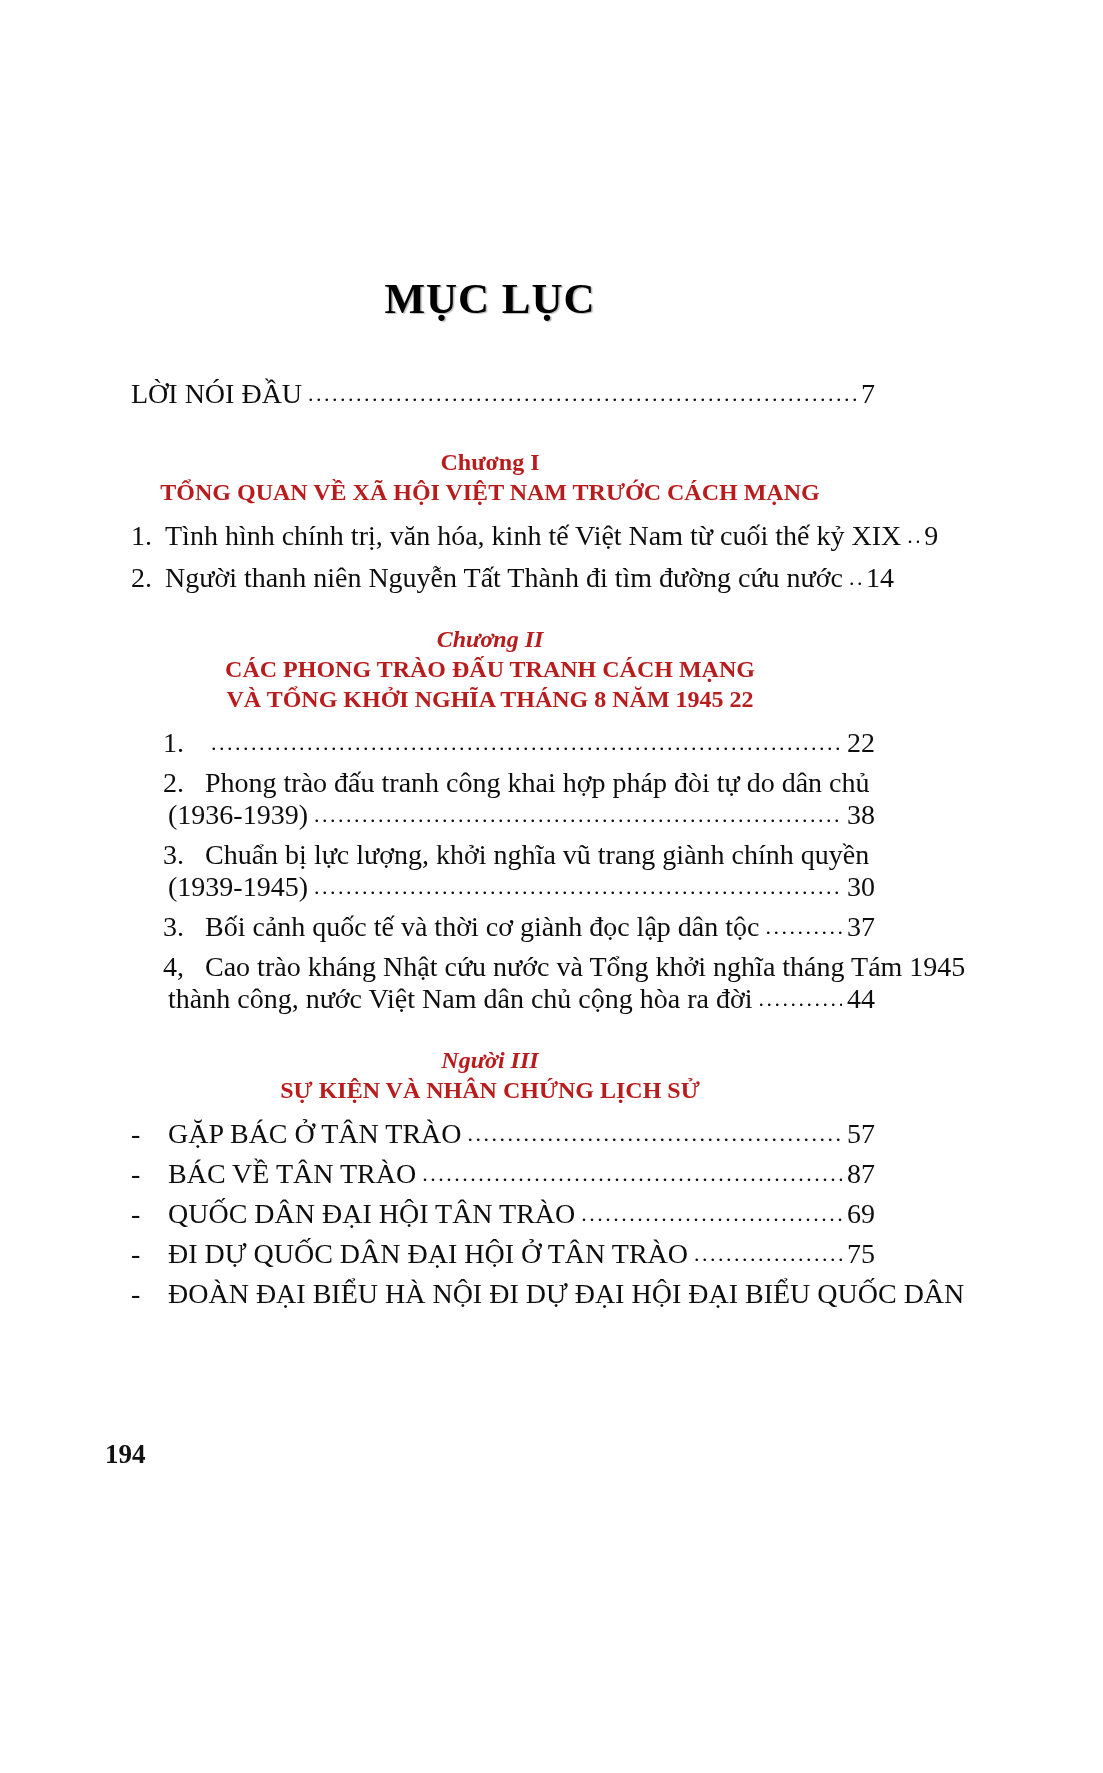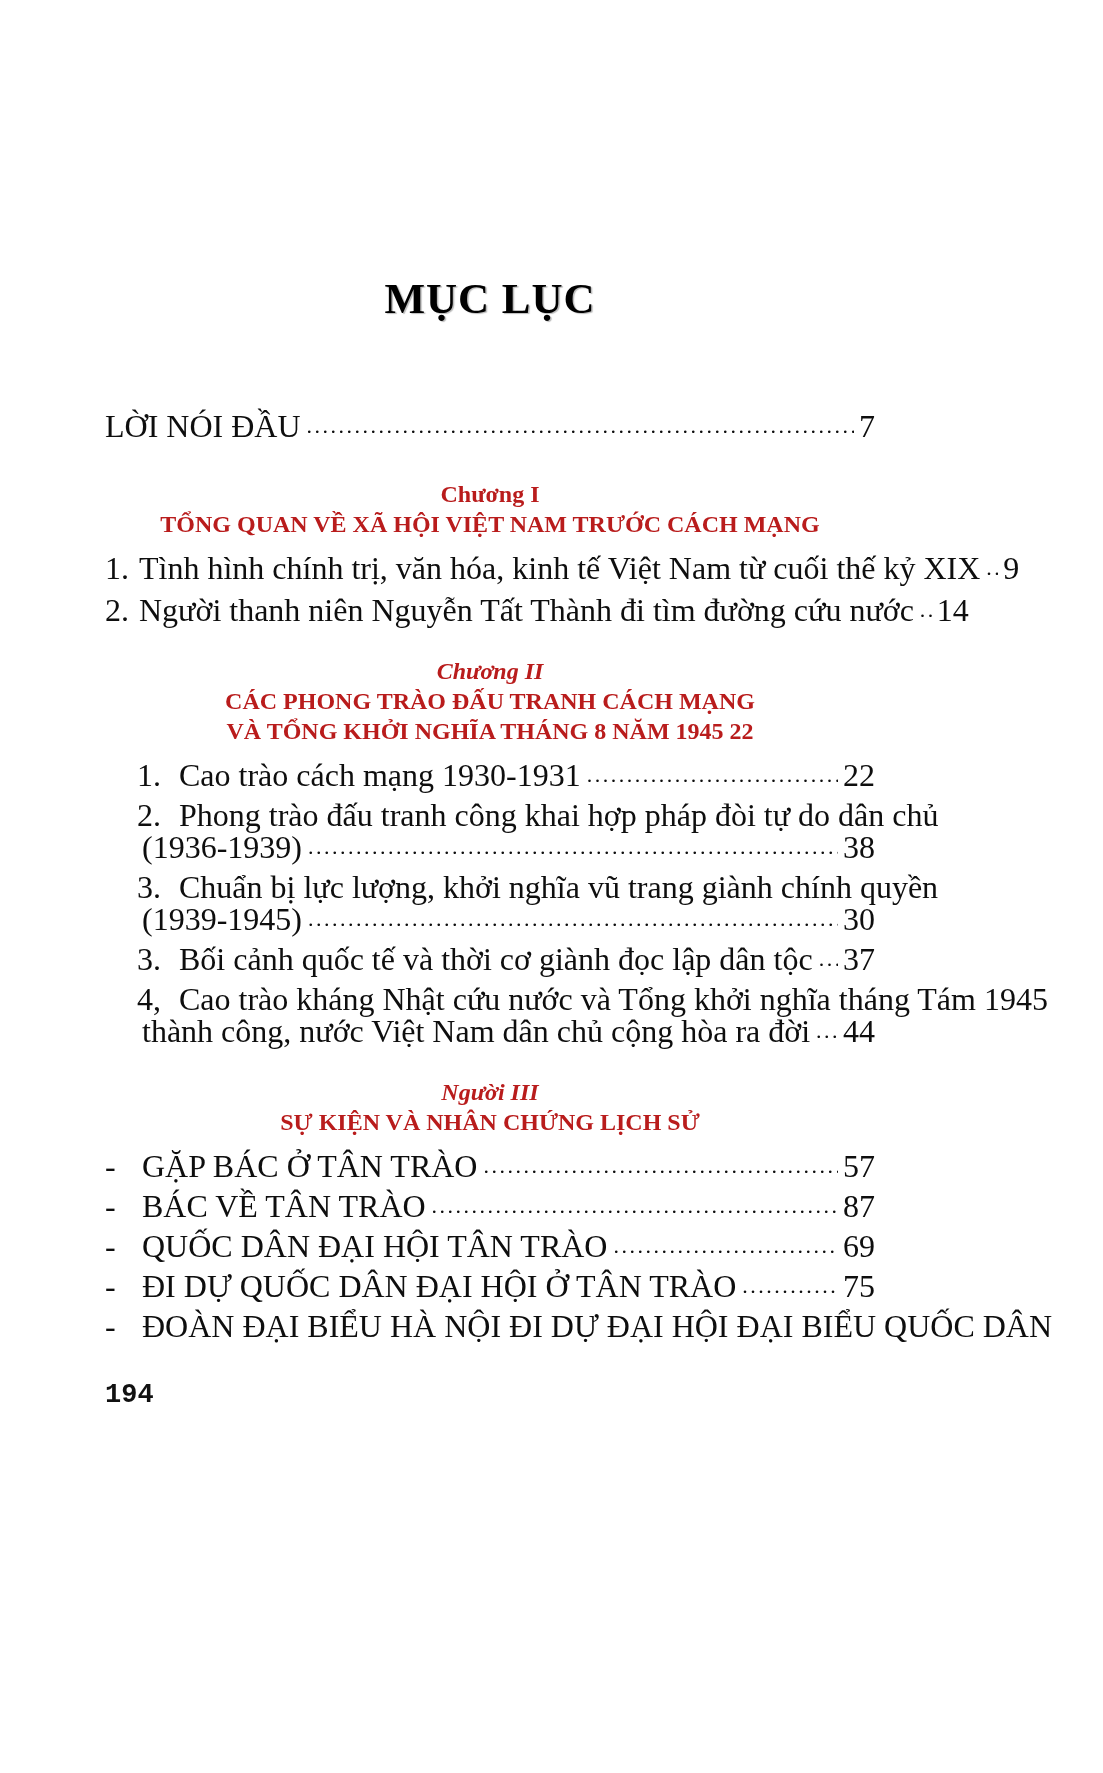--- a/index.html
+++ b/index.html
@@ -17,27 +17,28 @@
     padding: 272px 228px 0 105px;
   }
   .doc-title {
     text-align: center;
     font-size: 43px;
     font-weight: 700;
     letter-spacing: 1px;
     line-height: 1.25;
     color: #000;
     text-shadow: 1.5px 1px 1px rgba(60,60,60,0.35);
-    margin-bottom: 84px;
+    margin-bottom: 52px;
   }
   .entry, .iline {
     display: flex;
     align-items: center;
-    font-size: 32px;
+    font-size: 28px;
     line-height: 32px;
+    margin-left: 26px;
   }
   .txt { white-space: nowrap; }
   .num { flex: none; }
   .pg { flex: none; }
   .leader {
     flex: 1 1 auto;
     overflow: hidden;
     white-space: nowrap;
     min-width: 12px;
     margin: 0 5px 0 6px;
@@ -63,26 +64,25 @@
   .item { margin-bottom: 8px; }
   .ch1 .item { margin-bottom: 10px; }
   .ch1 .num { width: 34px; }
   .ch2 .iline { padding-left: 32px; }
   .ch2 .iline.cont { padding-left: 37px; }
   .ch2 .num { width: 42px; }
   .ch3 .num { width: 37px; }
   .folio {
     position: absolute;
     left: 105px;
-    top: 1379px;
+    top: 1438px;
     font-size: 27px;
     line-height: 32px;
     font-weight: 600;
     color: #111;
-    font-family: Liberation Mono, monospace;
   }
 </style>
 </head>
 <body>
 
 <div class="page">
 
   <h1 class="doc-title">MỤC LỤC</h1>
 
   <div class="entry front-entry">
@@ -115,21 +115,20 @@
   </section>
 
   <section class="chapter ch2 italic-label">
     <div class="ch-label">Chương II</div>
     <div class="ch-title">CÁC PHONG TRÀO ĐẤU TRANH CÁCH MẠNG</div>
     <div class="ch-title">VÀ TỔNG KHỞI NGHĨA THÁNG 8 NĂM 1945 22</div>
     <div class="items">
       <div class="item">
         <div class="iline">
           <span class="num">1.</span>
-          <span class="txt">Cao trào cách mạng 1930-1931</span>
           <span class="leader"></span>
           <span class="pg">22</span>
         </div>
       </div>
       <div class="item">
         <div class="iline">
           <span class="num">2.</span>
           <span class="txt">Phong trào đấu tranh công khai hợp pháp đòi tự do dân chủ</span>
         </div>
         <div class="iline cont">

